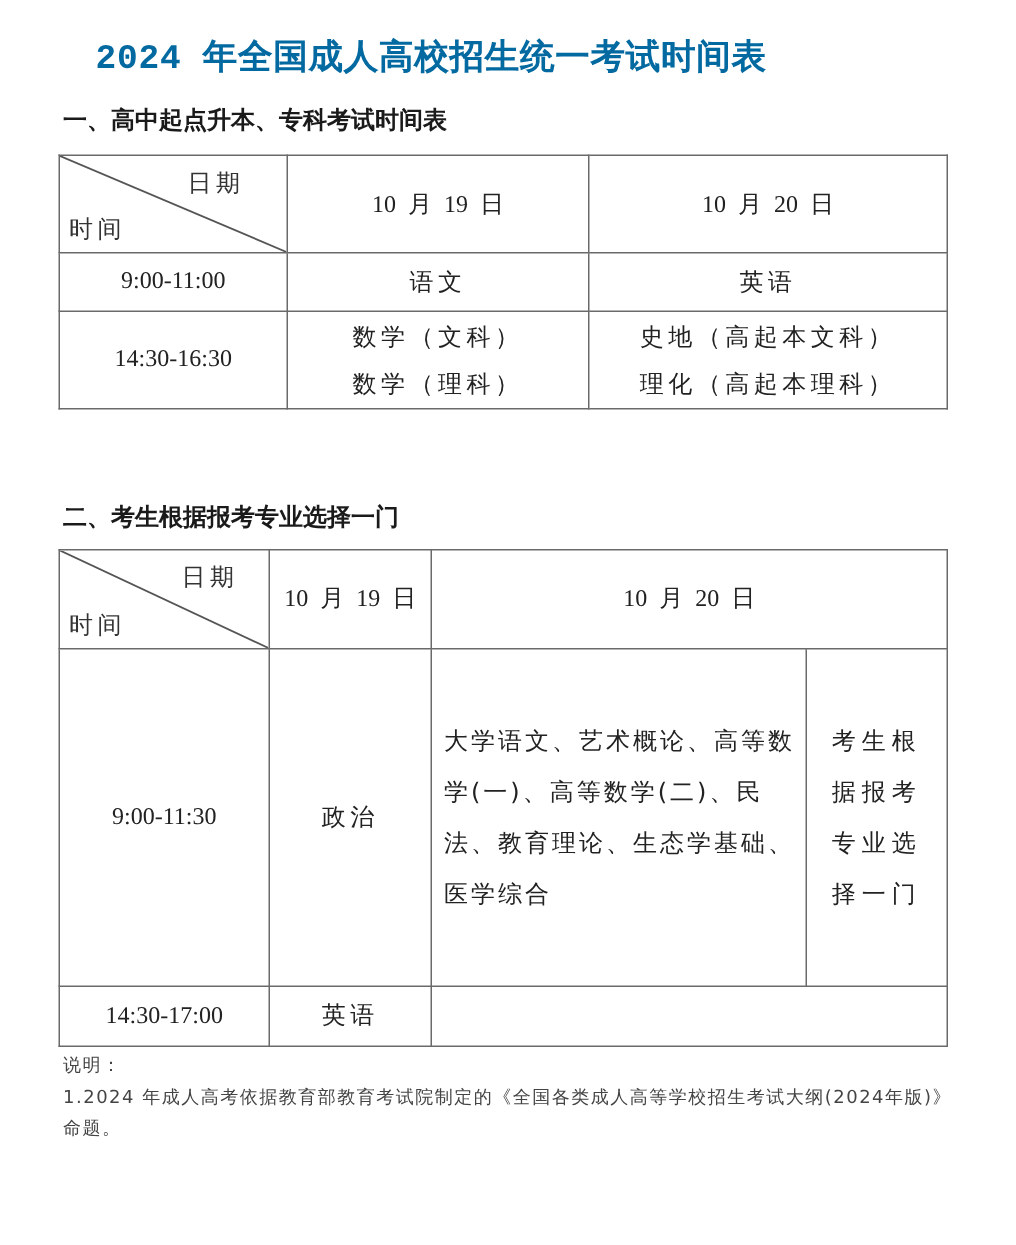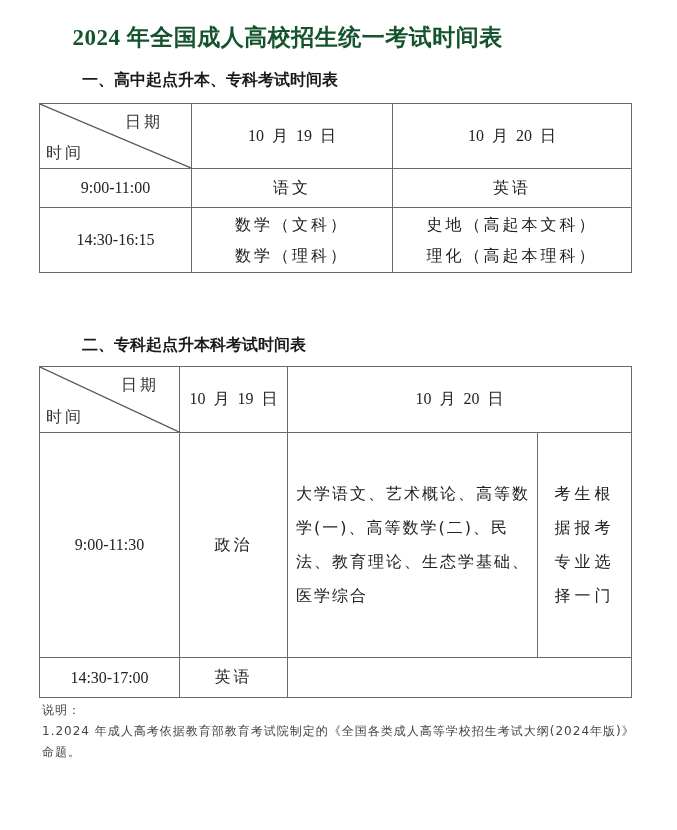--- a/index.html
+++ b/index.html
@@ -13,34 +13,33 @@
     position: relative;
     overflow: hidden;
     color: #1a1a1a;
     font-family: "DejaVu Serif", "Liberation Serif", serif;
   }
   .title {
     position: absolute;
     left: 0; top: 22px;
     width: 575px;
     text-align: center;
-    font-family: Liberation Serif, serif;
+    font-family: Liberation Mono, monospace;
     font-weight: bold;
     font-size: 23px;
     letter-spacing: 0.5px;
-    color: #14532d;
+    color: #0369a1;
   }
   .section-heading {
     position: absolute;
     left: 42px;
     font-family: "DejaVu Sans", "Liberation Sans", sans-serif;
     font-size: 16px;
     font-weight: bold;
     color: #1a1a1a;
-    margin-left: 40px;
   }
   .sec1 { top: 70px; }
   .sec2 { top: 335px; }
 
   table.sched {
     position: absolute;
     left: 39px;
     width: 592px;
     border-collapse: collapse;
     table-layout: fixed;
@@ -154,34 +153,34 @@
     </td>
     <td class="date">10 月 19 日</td>
     <td class="date">10 月 20 日</td>
   </tr>
   <tr style="height:39px">
     <td class="num">9:00-11:00</td>
     <td class="cjk">语文</td>
     <td class="cjk">英语</td>
   </tr>
   <tr style="height:65px">
-    <td class="num">14:30-16:15</td>
+    <td class="num">14:30-16:30</td>
     <td class="cjk multi">
       <div>数学（文科）</div>
       <div>数学（理科）</div>
     </td>
     <td class="cjk multi">
       <div>史地（高起本文科）</div>
       <div>理化（高起本理科）</div>
     </td>
   </tr>
 </tbody>
   </table>
 
-<div class="section-heading sec2">二、专科起点升本科考试时间表</div>
+<div class="section-heading sec2">二、考生根据报考专业选择一门</div>
 
 <table class="sched t2">
   <colgroup>
     <col style="width:140px">
     <col style="width:108px">
     <col style="width:250px">
     <col style="width:94px">
   </colgroup>
   <tbody>
       <tr style="height:66px">

